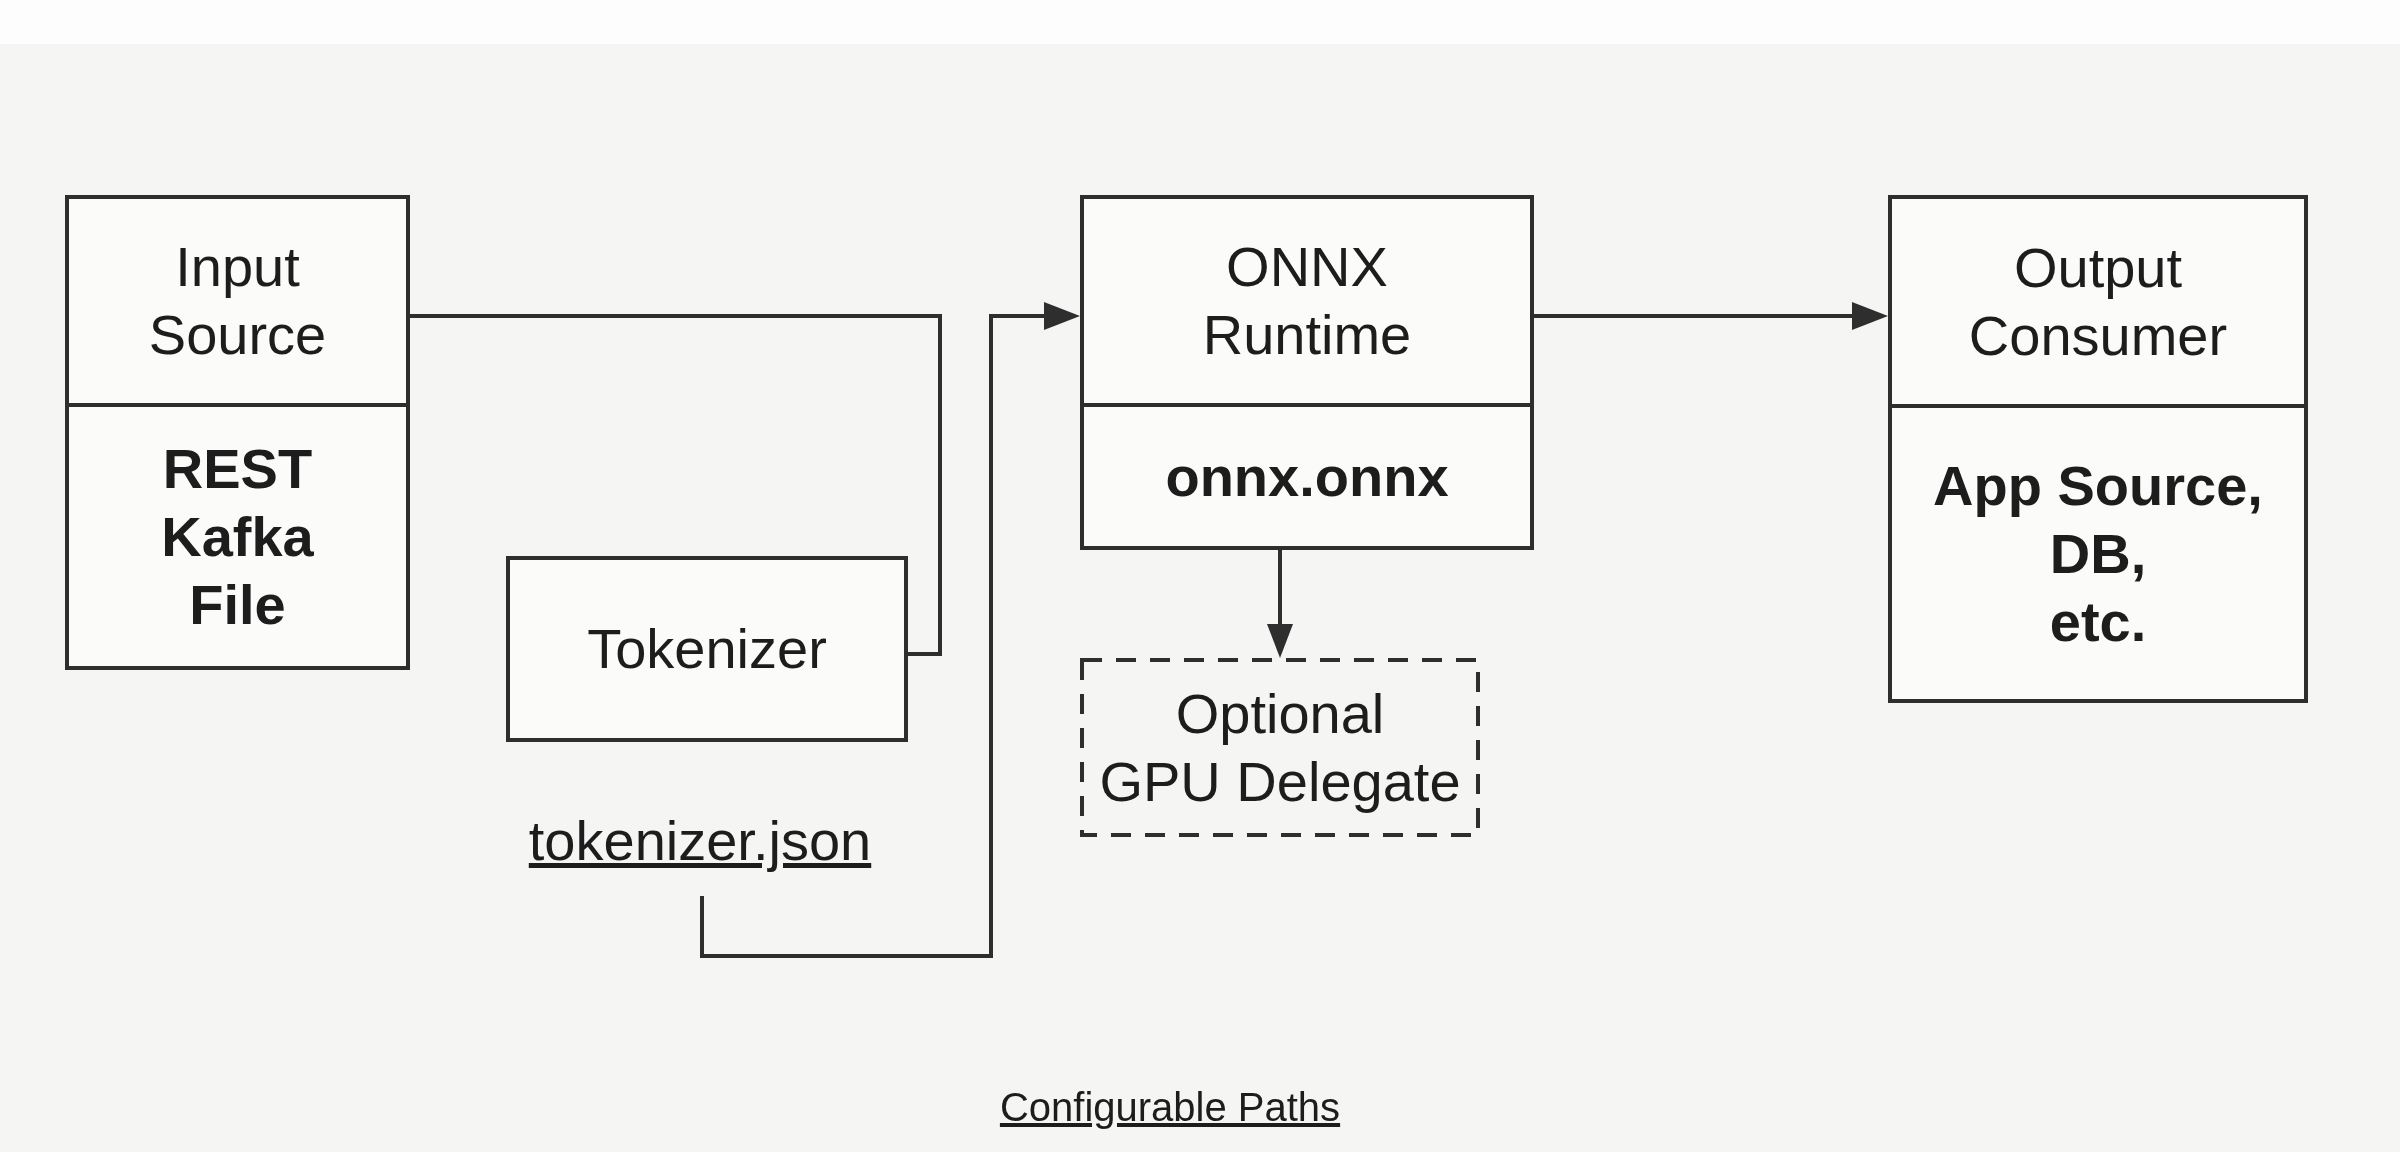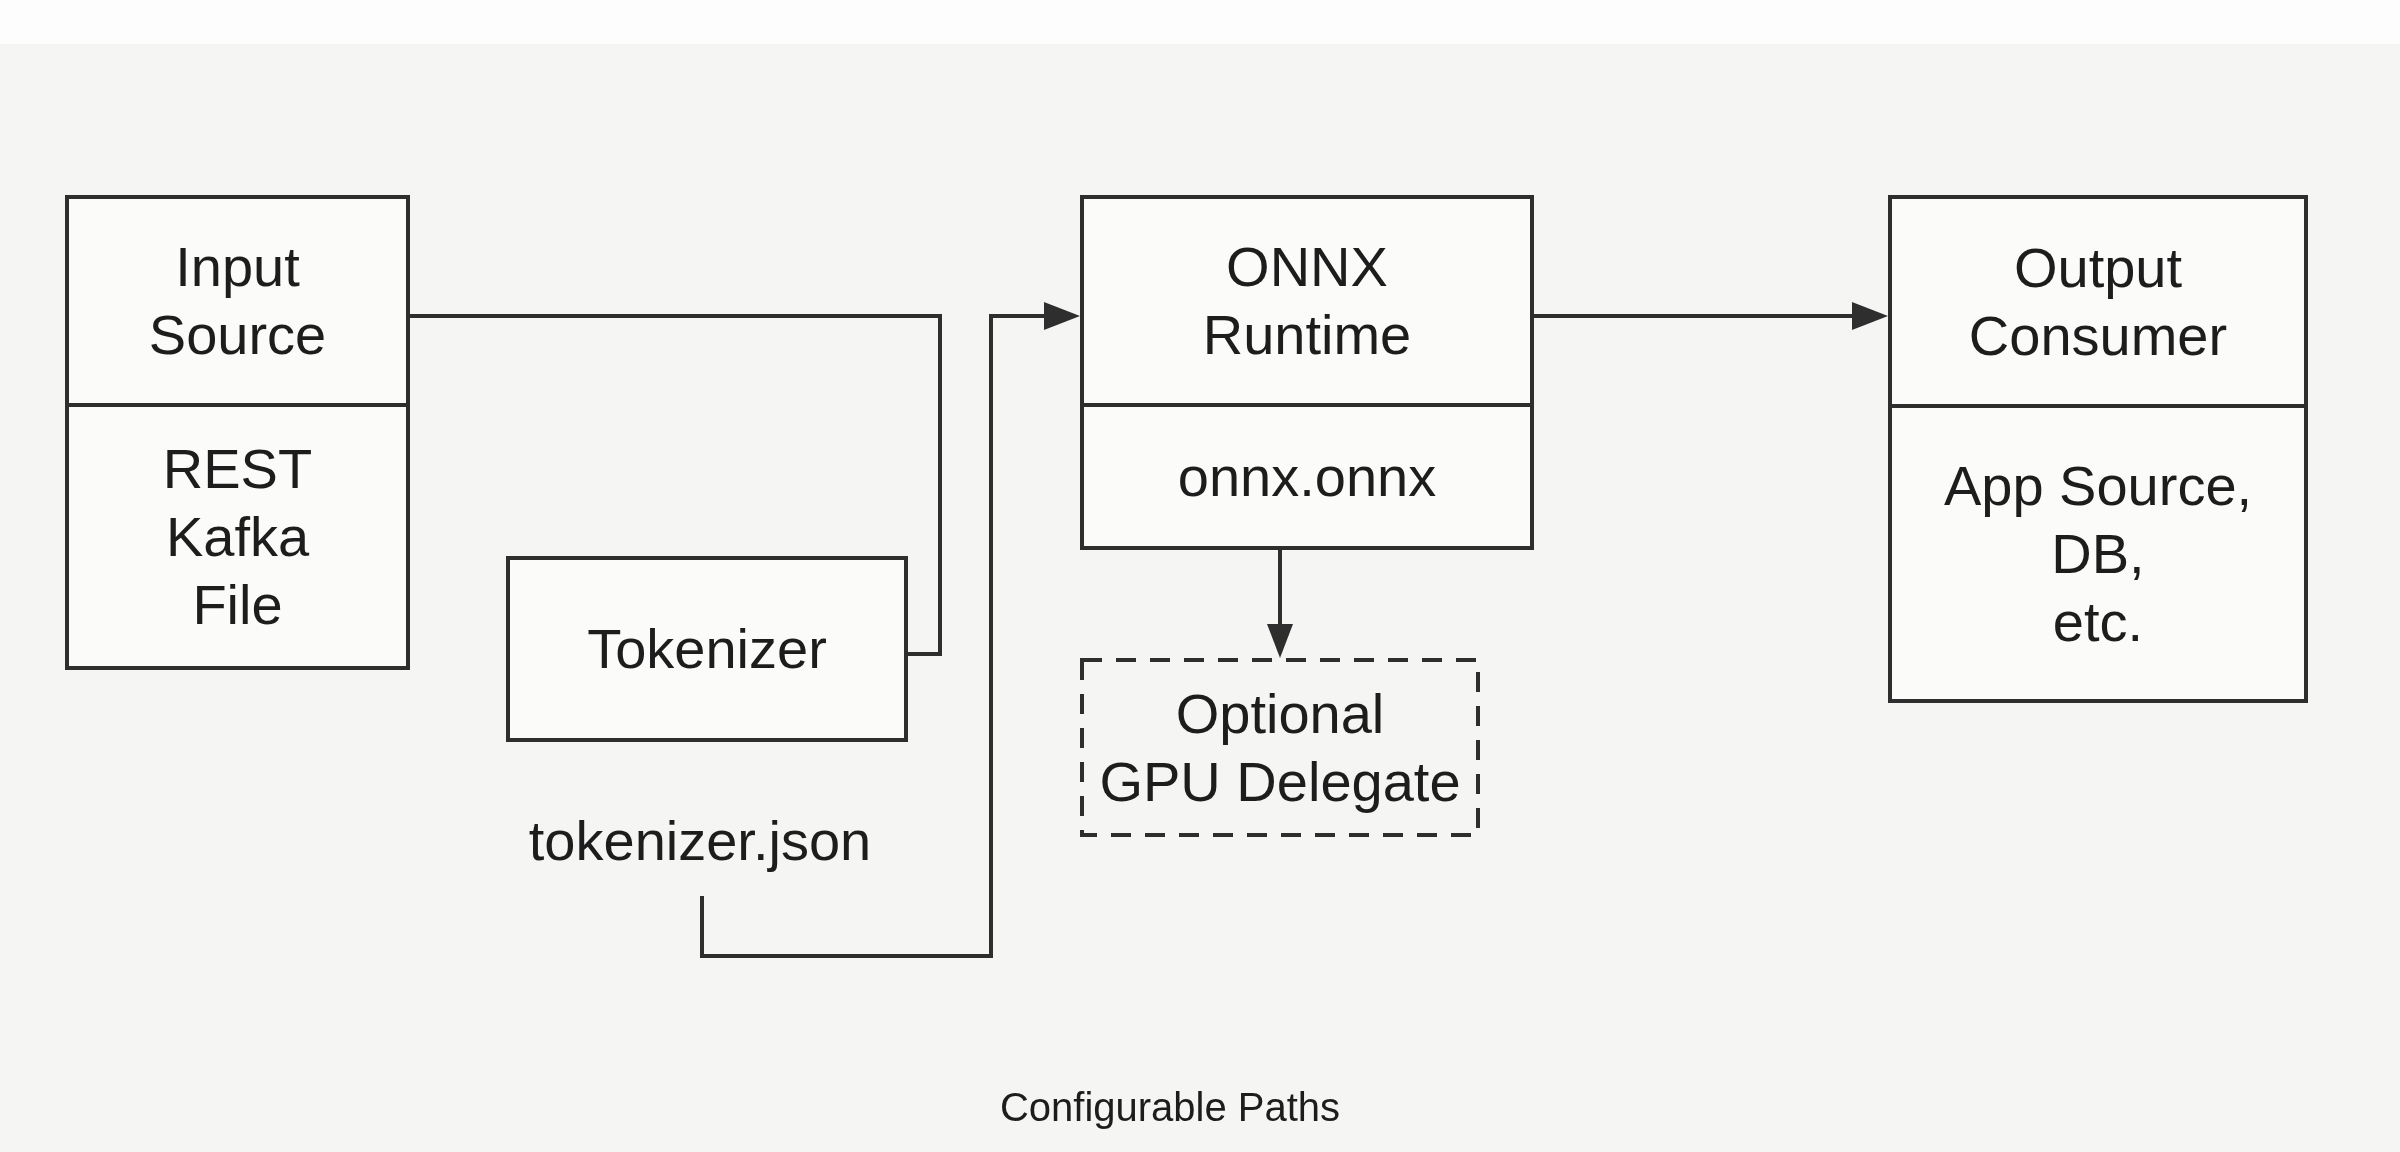--- a/index.html
+++ b/index.html
@@ -41,36 +41,37 @@
     background: transparent;
     border: none;
     justify-content: center;
   }
   .cell {
     display: flex;
     align-items: center;
     justify-content: center;
   }
   .cell.top { flex: 0 0 auto; }
-  .cell.bottom { flex: 1 1 auto; border-top: 4px solid var(--stroke); }
+  .cell.bottom { flex: 1 1 auto; border-top: 4px solid var(--stroke); font-weight: bold; }
   .cell.single { flex: 1 1 auto; }
   .lbl {
     white-space: pre-line;
     text-align: center;
     font-size: 56px;
     line-height: 68px;
     color: var(--text);
   }
   .float-lbl {
     position: absolute;
     display: flex;
     align-items: center;
     justify-content: center;
     text-align: center;
     color: var(--text);
+    text-decoration: underline;
   }
   #tokenizer-file-label { left: 450px; top: 806px; width: 500px; height: 68px; font-size: 56px; }
   #diagram-caption { left: 870px; top: 1065px; width: 600px; height: 84px; font-size: 40px; }
 
   
   #node-input-source   { left: 65px;   top: 195px; width: 345px; height: 475px; }
   #node-input-source .cell.top { height: 204px; }
   #node-tokenizer      { left: 506px;  top: 556px; width: 402px; height: 186px; }
   #node-onnx-runtime   { left: 1080px; top: 195px; width: 454px; height: 355px; }
   #node-onnx-runtime .cell.top { height: 204px; }

